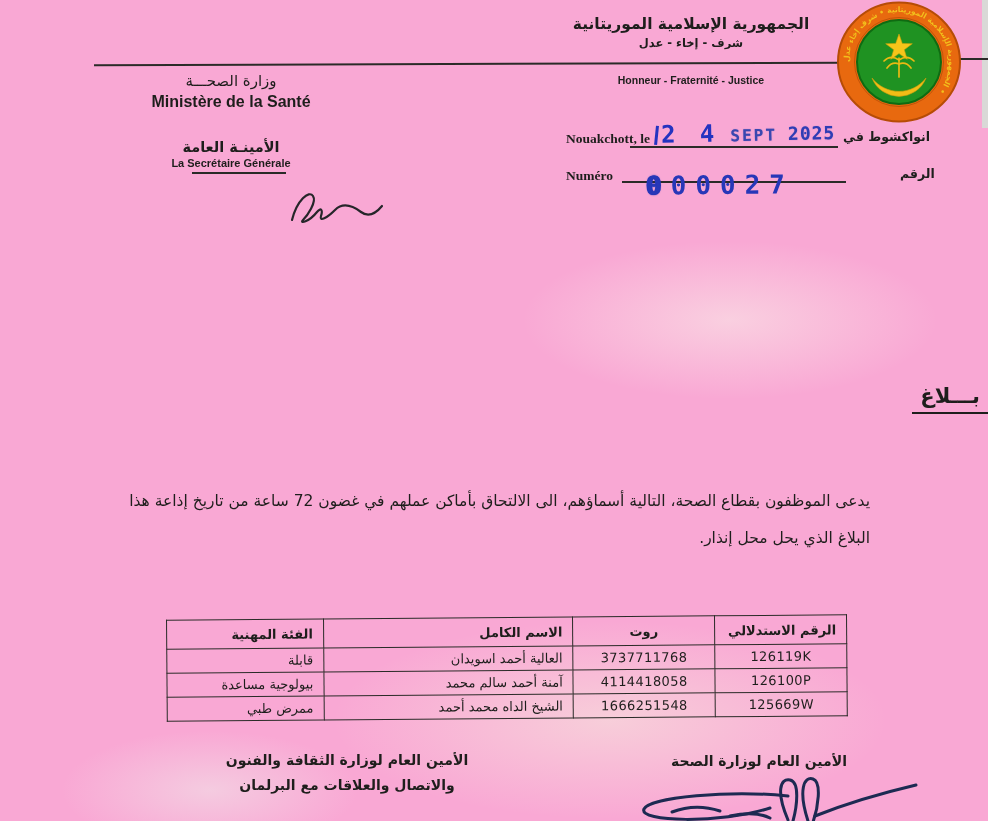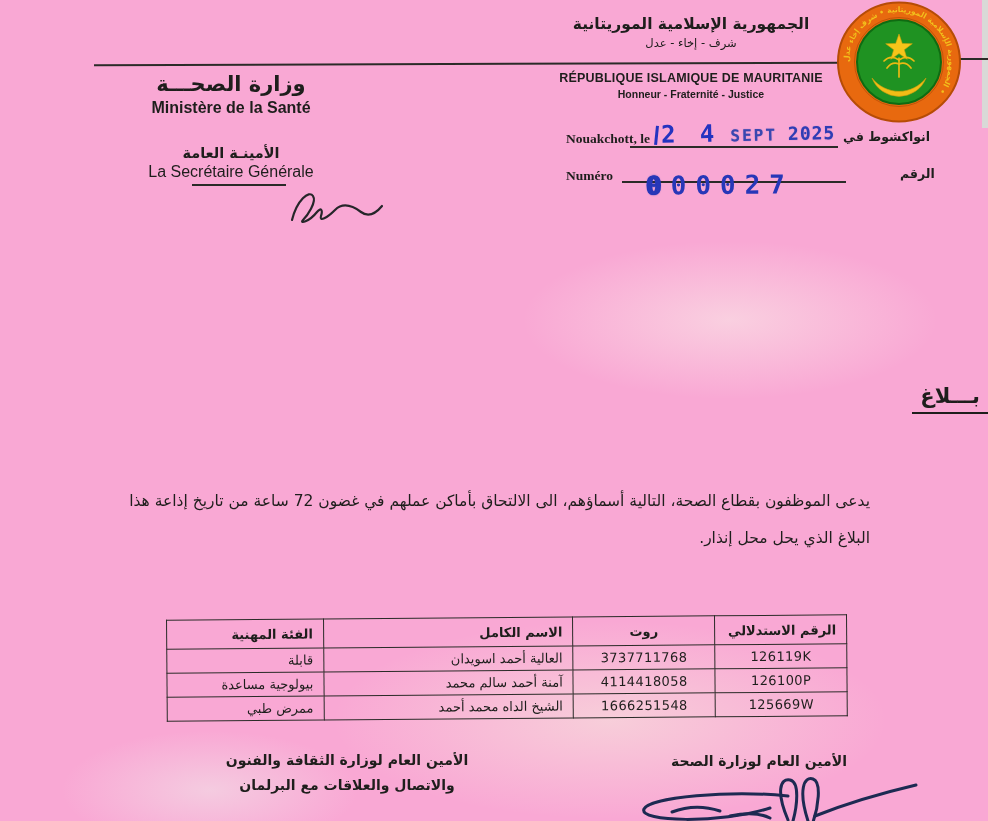--- a/index.html
+++ b/index.html
@@ -21,36 +21,36 @@
   .abs{position:absolute;}
   .ar{font-family:"DejaVu Sans",sans-serif;}
 
   
   .rule-main{left:94px;top:63px;width:750px;height:2px;background:#2b2b28;transform:rotate(-0.2deg);}
   .rule-right{left:952px;top:58px;width:36px;height:2px;background:#2b2b28;}
 
   
   .hdr-ar{left:556px;top:15px;width:270px;text-align:center;}
   .rep-ar{font-size:15.5px;font-weight:bold;}
-  .motto-ar{font-size:11.5px;font-weight:normal;margin-top:3px;}
+  .motto-ar{font-size:11.5px;font-weight:bold;margin-top:3px;}
 
   
   .hdr-fr{left:556px;top:71px;width:270px;text-align:center;}
   .rep-fr{font-size:12.5px;font-weight:bold;letter-spacing:.2px;}
   .motto-fr{font-size:10.5px;font-weight:bold;margin-top:3px;}
 
   
   .seal{left:824px;top:1px;width:150px;height:123px;}
 
   
   .ministry{left:100px;top:72px;width:262px;text-align:center;}
-  .min-ar{font-size:21px;font-weight:bold;}
+  .min-ar{font-size:15px;font-weight:normal;}
   .min-fr{font-size:16px;font-weight:bold;margin-top:3px;}
   .off-ar{font-size:14.5px;font-weight:bold;margin-top:28px;}
-  .off-fr{font-size:16px;font-weight:normal;margin-top:2px;}
+  .off-fr{font-size:11px;font-weight:bold;margin-top:2px;}
   .partial-underline{width:94px;height:2px;background:#2a2a28;margin:3px auto 0;transform:translateX(8px);}
 
   .sig-small{left:282px;top:184px;width:104px;height:46px;}
 
   
   .lbl-serif{font-family:"Liberation Serif",serif;font-weight:bold;font-size:13.5px;}
   .lbl-nouakchott{left:566px;top:131px;}
   .dl-line{left:630px;top:146px;width:208px;height:1.5px;background:#2b2b28;}
   .lbl-nktt-ar{left:843px;top:129px;font-size:12.5px;font-weight:bold;}
   .lbl-numero{left:566px;top:168px;}
@@ -121,21 +121,20 @@
       <path d="M75,57 L75,76"></path>
       <path d="M75,59 C69,55 64,56 60,60"></path>
       <path d="M75,59 C81,55 86,56 90,60"></path>
       <path d="M75,63 C70,61 66,63 63,67"></path>
       <path d="M75,63 C80,61 84,63 87,67"></path>
     </g>
     <path d="M 48,77 A 29 29 0 0 0 102,77 A 34 34 0 0 1 48,77 Z" fill="#f2bd16" stroke="#cf9c0c" stroke-width="0.6"></path>
   </svg>
 
   <div class="abs hdr-fr">
-    <div class="rep-fr">RÉPUBLIQUE ISLAMIQUE DE MAURITANIE</div>
     <div class="motto-fr">Honneur - Fraternité - Justice</div>
   </div>
 
   <div class="abs ministry">
     <div class="min-ar ar">وزارة الصحـــة</div>
     <div class="min-fr">Ministère de la Santé</div>
     <div class="off-ar ar">الأمينـة العامة</div>
     <div class="off-fr">La Secrétaire Générale</div>
     <div class="partial-underline"></div>
   </div>

